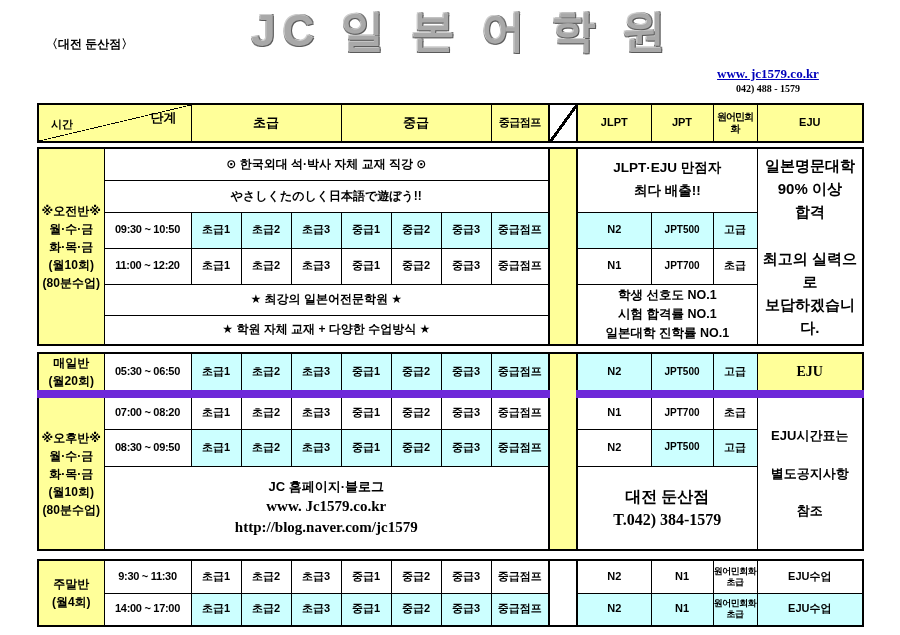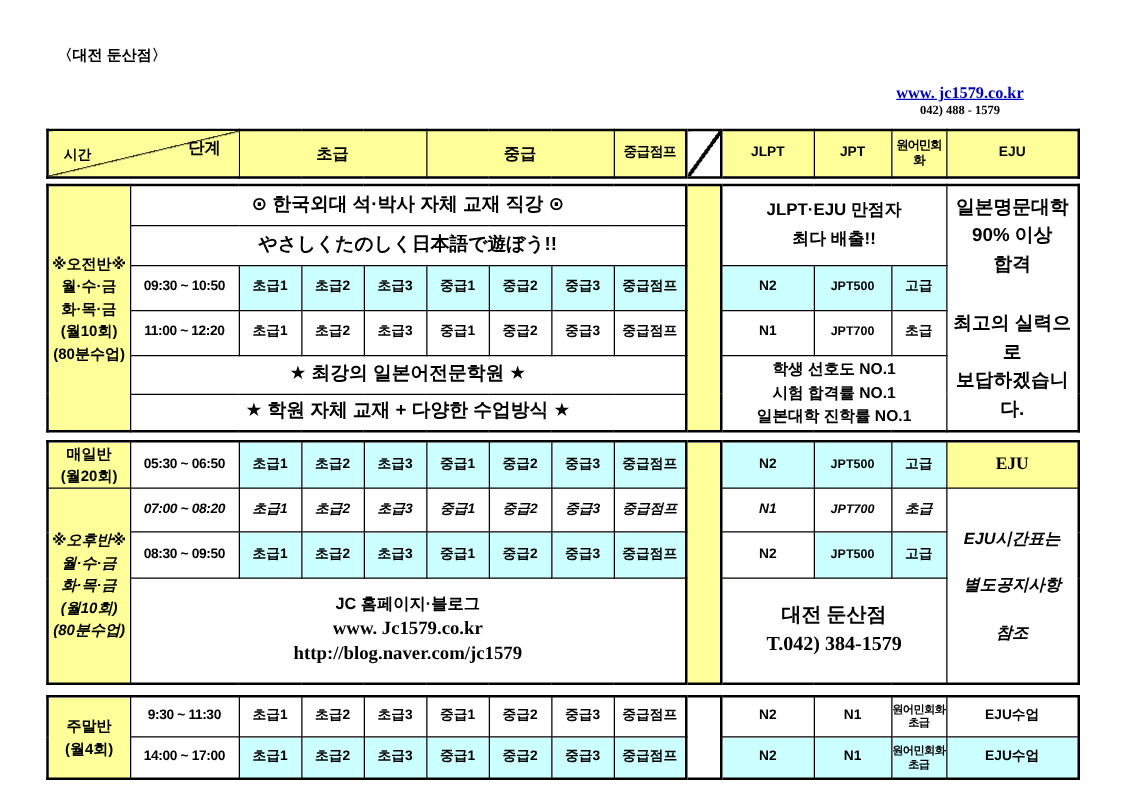--- a/index.html
+++ b/index.html
@@ -19,54 +19,55 @@
   .phone{font-size:10px;font-weight:bold;font-family:"Liberation Serif","DejaVu Serif",serif;margin-top:1px;}
   
   .tables{position:absolute;left:37px;top:103px;width:825px;}
   table{border-collapse:collapse;table-layout:fixed;width:825px;border:2px solid #000;}
   td{border:1px solid #000;text-align:center;vertical-align:middle;font-weight:bold;
      font-size:11px;padding:0;overflow:hidden;line-height:1.25;}
   .mb4{margin-bottom:4px;} .mb6{margin-bottom:6px;} .mb8{margin-bottom:8px;}
   .yellow{background:#FFFF99;} .cyan{background:#CCFFFF;}
   .pre{white-space:pre-line;}
   .sp{border-left:2px solid #000;border-right:2px solid #000;}
-  .banner{font-size:15px;}
+  .banner{font-size:12px;}
   .hdr{font-size:13px;} .hdr-s{font-size:11px;letter-spacing:-0.5px;} .hdr-n{font-size:10px;letter-spacing:-1px;}
   .time{font-size:11px;letter-spacing:-0.3px;}
   .course{font-size:11px;}
   .jptv{font-size:10px;}
   .label{font-size:12px;line-height:1.5;}
   .exam{font-size:13.5px;line-height:1.7;text-align:center;}
   .rank{font-size:12.5px;line-height:1.5;}
   .ejunote{font-size:15px;line-height:1.55;}
   .ejunote2{font-size:13px;line-height:2.9;}
   .ejucell{font-size:14px;}
   .native2{font-size:9px;line-height:1.2;letter-spacing:-0.5px;}
   .serif{font-family:"Liberation Serif","DejaVu Serif",serif;}
   .contactcell{font-size:16px;line-height:1.45;font-weight:bold;}
   .web1{font-size:13px;font-weight:bold;}
   .web2{font-size:15px;font-weight:bold;font-family:"Liberation Serif","DejaVu Serif",serif;margin-top:2px;}
-  .thick td{border-top:1px solid #6d28d9;font-style:italic;}
+  .thick td{border-top:8px solid #6d28d9;}
   
   .diag{
     position:relative;
     background-image:linear-gradient(to bottom right,rgba(0,0,0,0) 49.4%,#000 49.4%,#000 50.6%,rgba(0,0,0,0) 50.6%);
   }
   .diag .stage{position:absolute;top:5px;right:14px;font-size:13px;}
   .diag .timelab{position:absolute;bottom:9px;left:12px;font-size:11px;}
   .spdiag{
     background-image:linear-gradient(to bottom right,rgba(0,0,0,0) 48%,#000 48%,#000 55%,rgba(0,0,0,0) 55%);
   }
 </style>
 </head>
 <body>
 
 <div id="root">
 
   <div class="branch">〈대전 둔산점〉</div>
+  <div class="title">JC 일 본 어 학 원</div>
   <div class="contact">
     <div class="website">www. jc1579.co.kr</div>
     <div class="phone">042) 488 - 1579</div>
   </div>
 
   <div class="tables">
 
     <table class="mb4">
       <colgroup>
         <col style="width:66px">

